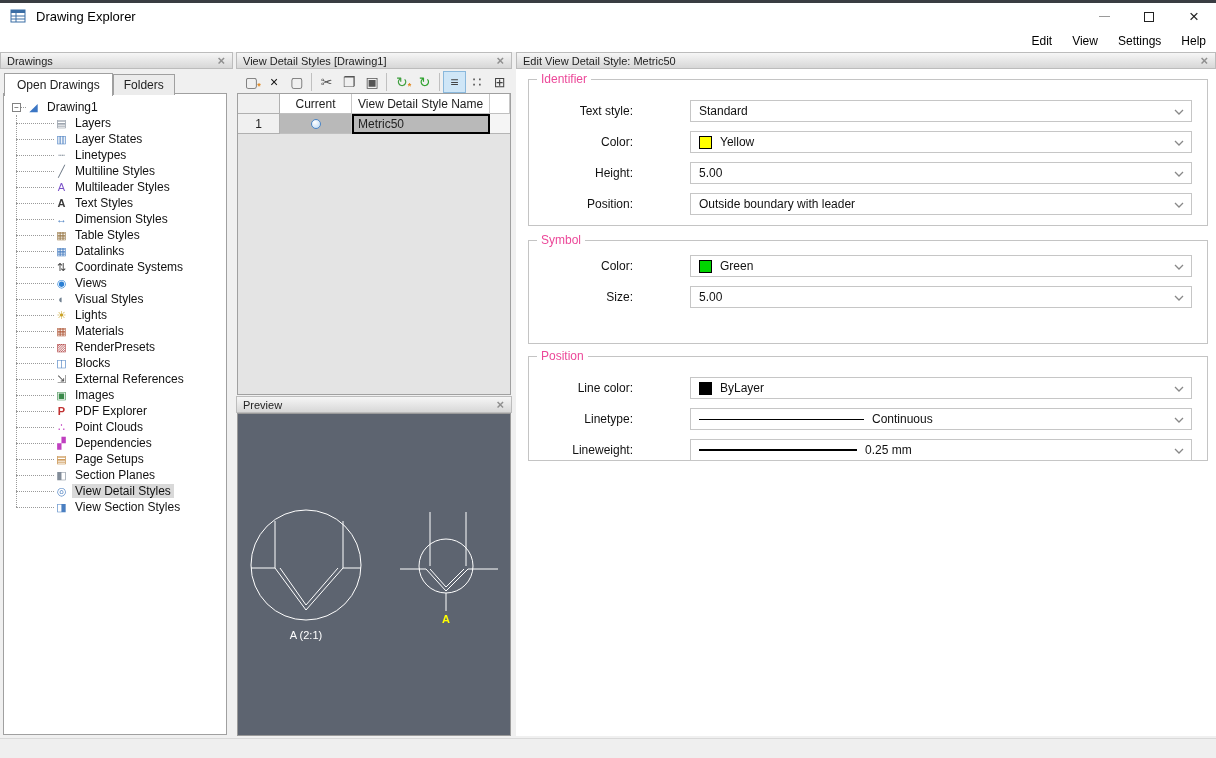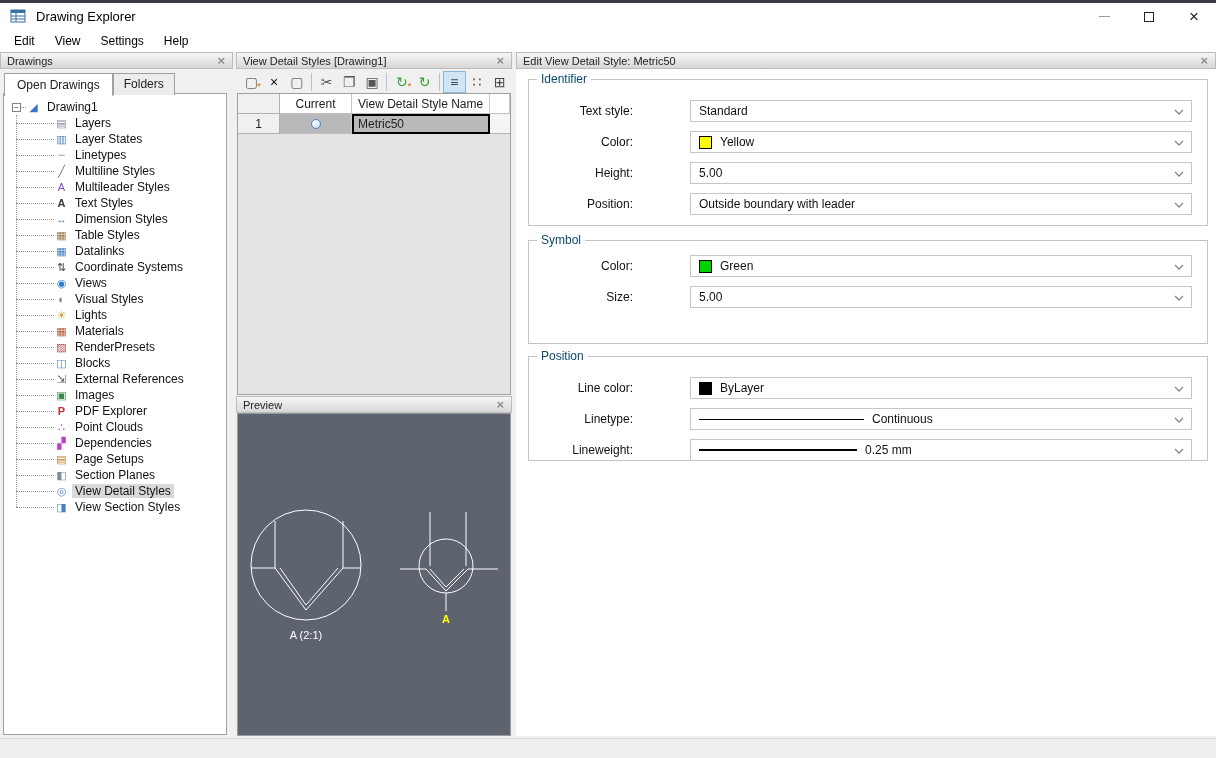--- a/index.html
+++ b/index.html
@@ -12,30 +12,30 @@
   
   .titlebar { position:absolute; left:0; top:3px; width:1216px; height:27px; background:#fff; }
   .app-icon { position:absolute; left:10px; top:5px; width:16px; height:16px; }
   .title-text { position:absolute; left:36px; top:6px; font-size:13px; color:#000; }
   .winbtn { position:absolute; top:0; width:38px; height:27px; display:flex; align-items:center; justify-content:center; }
   .winbtn.min { left:1085px; } .winbtn.max { left:1130px; } .winbtn.close { left:1175px; }
   .glyph-min { width:11px; height:1px; background:#9a9a9a; display:block; }
   .glyph-max { width:10px; height:10px; border:1px solid #222; display:block; }
   .glyph-close { font-size:17px; color:#222; line-height:1; }
   
-  .menubar { position:absolute; left:0; top:30px; width:1216px; height:22px; background:#fff; display:flex; align-items:center; padding-left:4px; }
+  .menubar { position:absolute; left:0; top:30px; width:1216px; height:22px; background:#fff; display:flex; align-items:center; padding-left:4px;justify-content:flex-end; }
   .menu-item { padding:2px 10px; color:#000; }
   
   .workspace { position:absolute; left:0; top:52px; width:1216px; height:686px; background:#f0f0f0; }
   .panel-header { position:absolute; height:17px; background:linear-gradient(#f6f6f6,#d7d7d7); border:1px solid #bcbcbc; display:flex; align-items:center; padding:0 6px; font-size:11px; color:#222; }
   .panel-header .ph-title { flex:1; white-space:nowrap; overflow:hidden; }
   .ph-close { font-weight:bold; color:#8f8f8f; font-size:13px; line-height:1; padding:0 1px; }
   
   .hdr-drawings { left:0; top:0; width:233px; }
-  .tabs { position:absolute; left:4px; top:21px; height:22px; display:flex; z-index:2; }
+  .tabs { position:absolute; left:4px; top:21px; height:22px; display:flex; align-items:flex-end; z-index:2; }
   .tab { padding:3px 10px 3px 10px; border:1px solid #a0a0a0; border-bottom:none; background:#ececec; color:#222; margin-right:0px; position:relative; }
   .tab.active { background:#fff; padding:4px 12px; z-index:3; margin-bottom:-1px; }
   .tree-box { position:absolute; left:3px; top:41px; width:224px; height:642px; background:#fff; border:1px solid #a0a0a0; overflow:hidden; }
   .tree { position:relative; padding-top:5px; }
   .tree-vline { position:absolute; left:12px; top:21px; width:0px; height:392px; border-left:1px dotted #9a9a9a; }
   .trow { height:16px; display:flex; align-items:center; white-space:nowrap; position:relative; }
   .trow .stub { width:38px; margin-left:12px; border-top:1px dotted #9a9a9a; height:0; flex:none; }
   .trow.root { padding-left:8px; }
   .expander { width:9px; height:9px; border:1px solid #828282; background:#fff; font-size:8px; line-height:7px; text-align:center; color:#333; flex:none; }
   .root-stub { width:5px; border-top:1px dotted #9a9a9a; height:0; flex:none; }
@@ -59,21 +59,21 @@
   .drow .c1,.drow .c2 { background:#b9b9b9; }
   .drow .cf { background:#f5f5f5; border-bottom:1px solid #b5b5b5; }
   .drow .c2 { border:2px solid #000; padding-left:4px; }
   .radio { width:10px; height:10px; border-radius:50%; border:1px solid #4a86c8; background:radial-gradient(circle at 35% 30%, #ffffff, #cfe3f6 70%); }
   .hdr-preview { left:236px; top:344px; width:276px; }
   .preview-box { position:absolute; left:237px; top:361px; width:274px; height:323px; background:#5d6470; border:1px solid #9a9a9a; }
   
   .hdr-edit { left:516px; top:0; width:700px; }
   .right-body { position:absolute; left:516px; top:17px; width:700px; height:667px; background:#fff; }
   .group { position:absolute; left:12px; right:8px; border:1px solid #c4c4c4; }
-  .group .legend { position:absolute; top:-8px; left:8px; background:#fff; padding:0 4px; color:#0c4a6e; }
+  .group .legend { position:absolute; top:-8px; left:8px; background:#fff; padding:0 4px; color:#ec4899; }
   .g1 { top:10px; height:147px; } .g2 { top:171px; height:104px; } .g3 { top:287px; height:105px; }
   .g1 .frow:first-of-type { margin-top:20px; } .g2 .frow:first-of-type { margin-top:14px; } .g3 .frow:first-of-type { margin-top:20px; }
   .frow { display:flex; align-items:center; height:22px; margin-top:9px;gap:44px; }
   .flabel { width:104px; text-align:right; margin-right:13px; flex:none; color:#111; }
   .combo { flex:1; height:22px; border:1px solid #c6c6c6; background:#fff; margin-right:15px; display:flex; align-items:center; padding:0 22px 0 8px; position:relative; color:#111; }
   .combo .chev { position:absolute; right:7px; top:8px; }
   .swatch { width:13px; height:13px; border:1px solid #000; margin-right:8px; flex:none; }
   .symglyph { margin-right:6px; flex:none; display:flex; align-items:center; }
   .lineglyph { background:#000; margin-right:8px; flex:none; }
   

